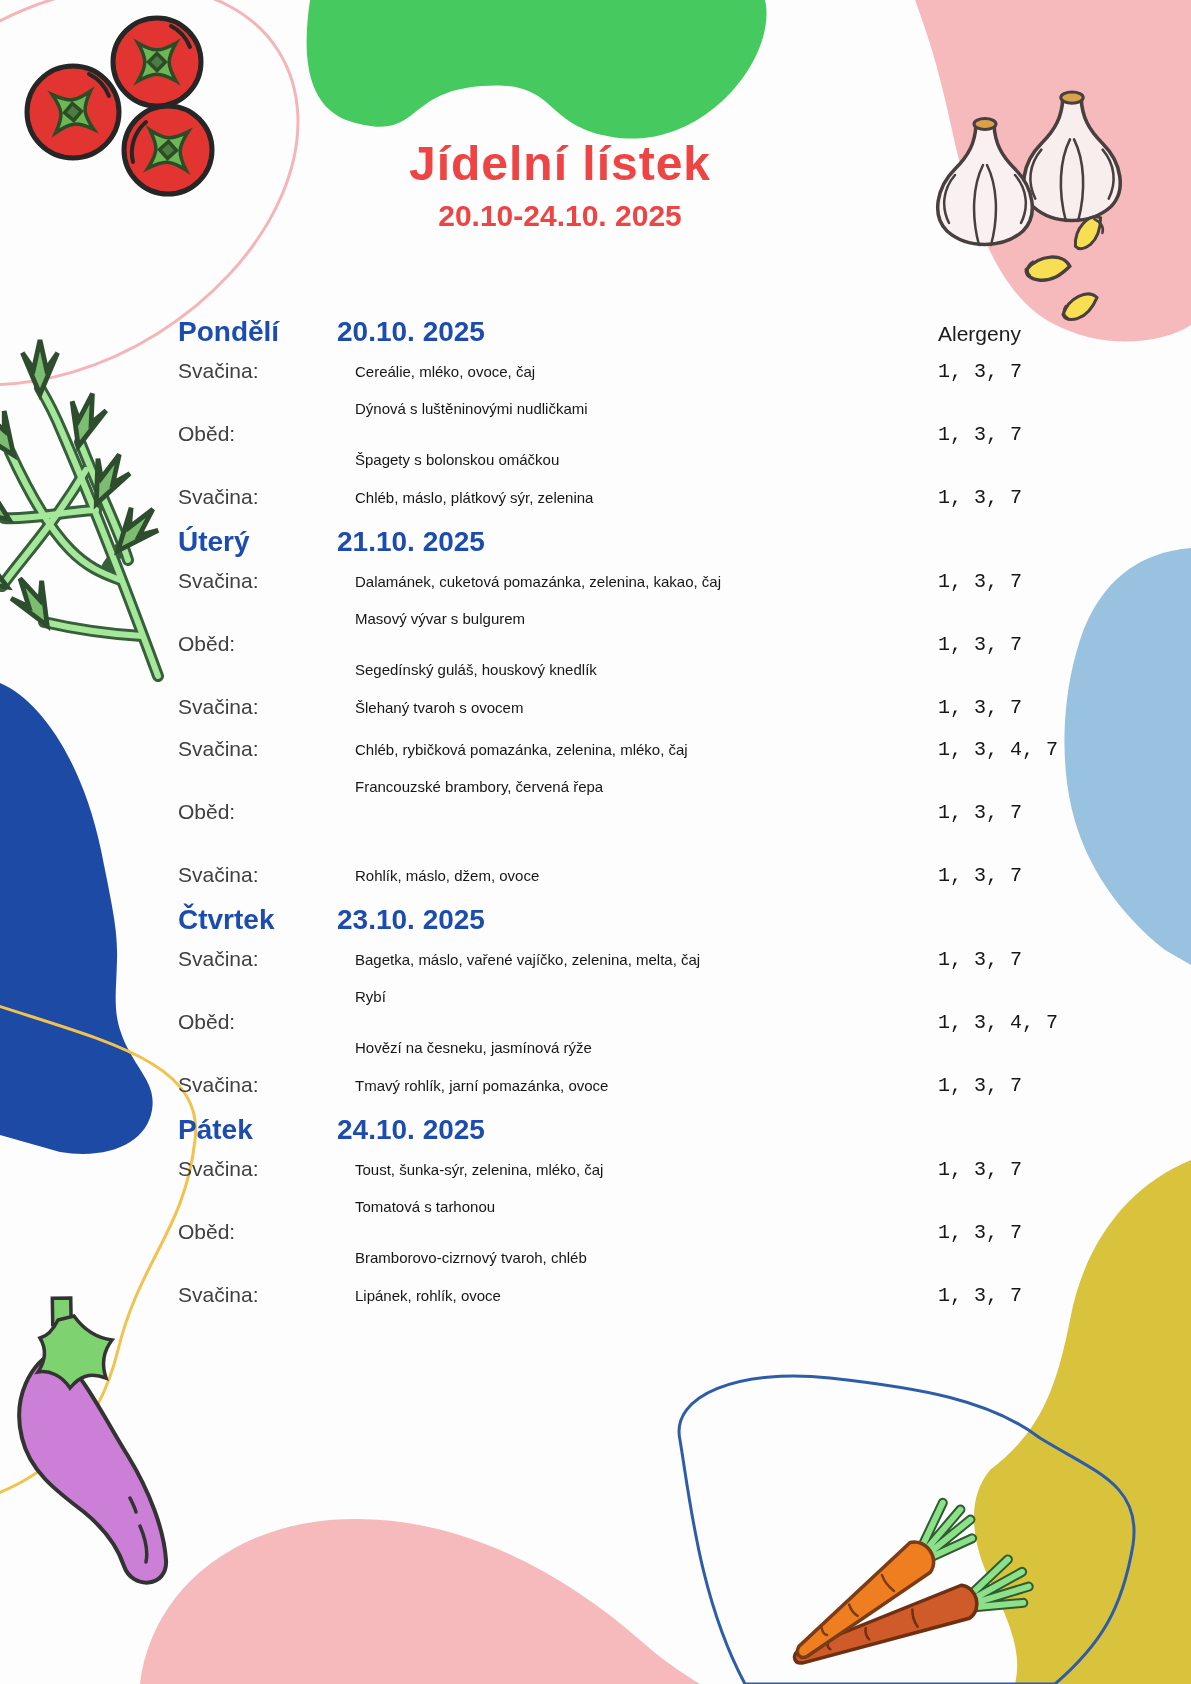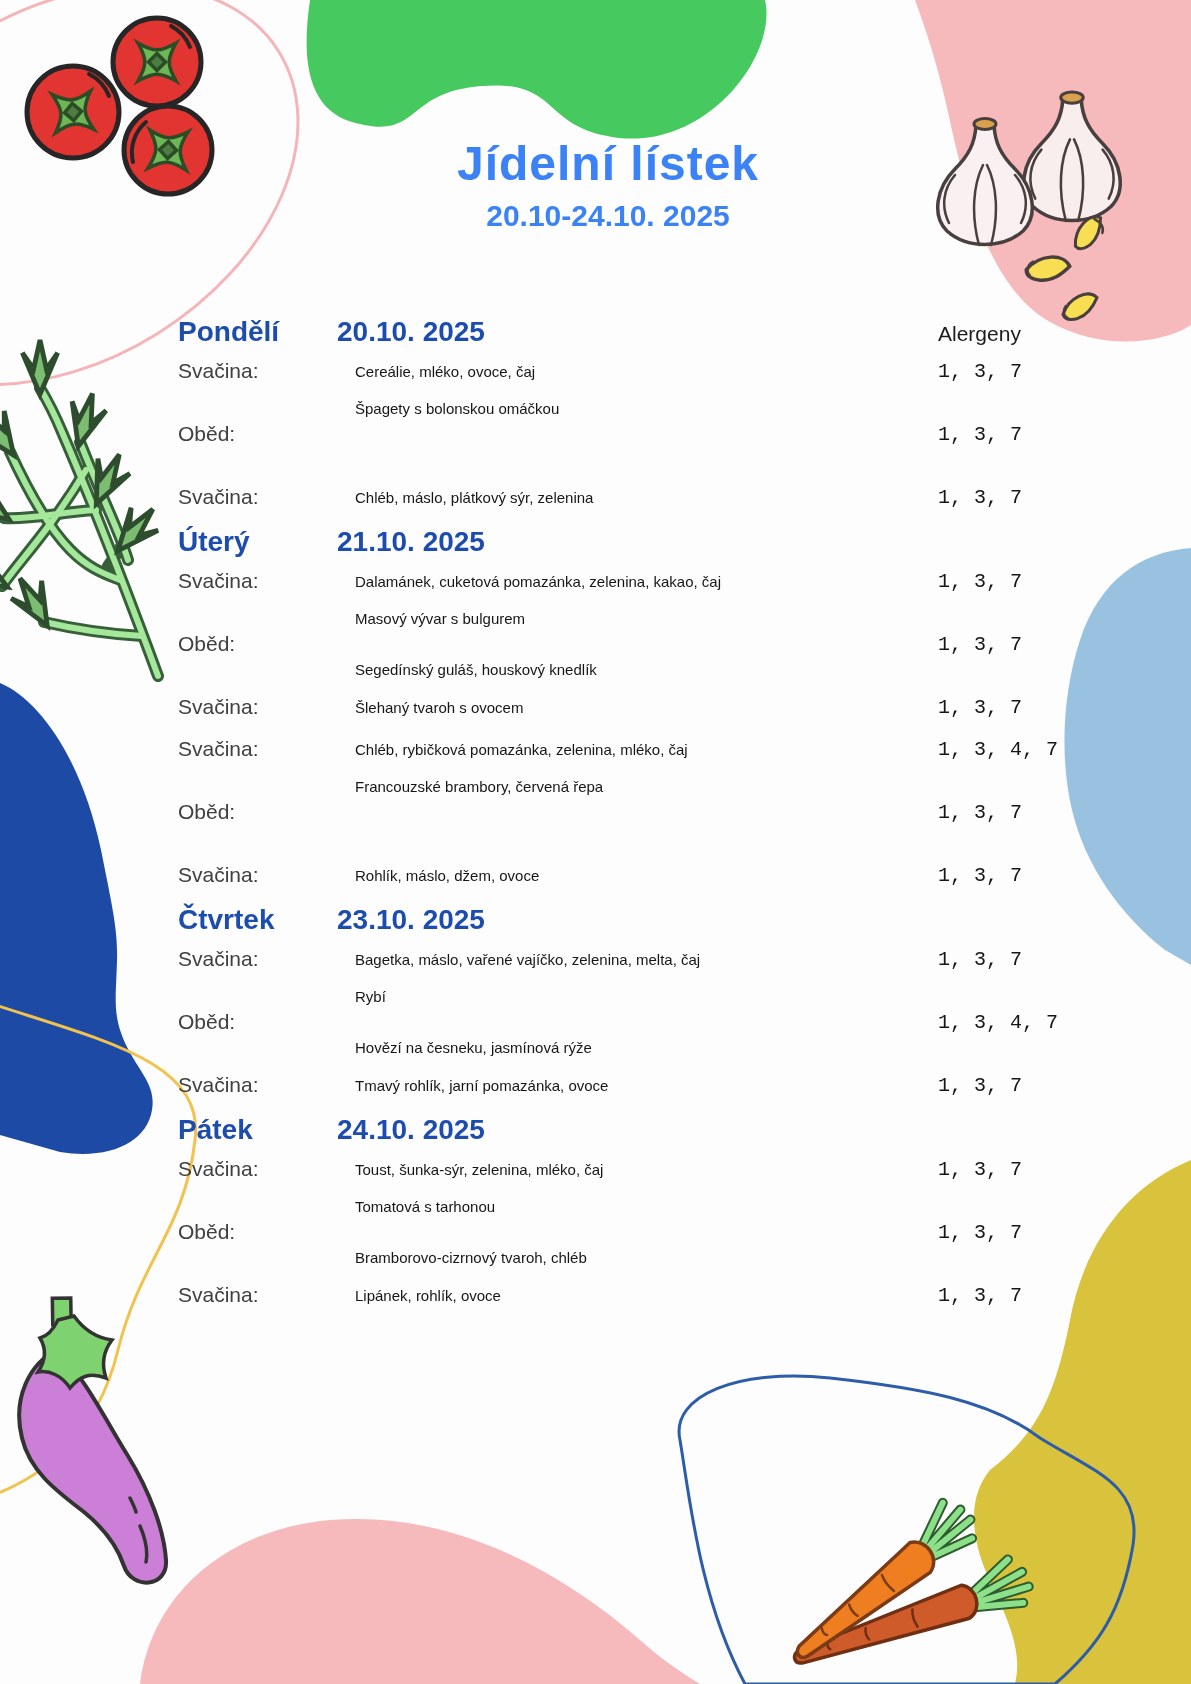--- a/index.html
+++ b/index.html
@@ -3,21 +3,21 @@
 <meta charset="utf-8">
 <style>
   html,body{margin:0;padding:0;}
   body{
     width:1191px;height:1684px;position:relative;overflow:hidden;
     background:#fdfdfd;font-family:"Liberation Sans",sans-serif;
   }
   .deco{position:absolute;left:0;top:0;z-index:0;pointer-events:none;}
   .title-block{
     position:absolute;top:136px;left:0;width:1120px;text-align:center;
-    z-index:2;color:#3b82f6;padding-left:48px;
+    z-index:2;color:#ef4444;
   }
   .page-title{font-size:48px;font-weight:bold;letter-spacing:1px;}
   .page-subtitle{font-size:30px;font-weight:bold;margin-top:8px;}
   .content{position:absolute;left:178px;top:316px;width:940px;z-index:2;}
   .allergens-header{
     position:absolute;left:760px;top:6px;font-size:21px;color:#1c1c1c;
   }
   .day-header{
     display:flex;align-items:baseline;height:36px;margin-bottom:6px;
     color:#1d4caf;font-weight:bold;font-size:28px;gap:37px;
@@ -189,20 +189,21 @@
         <div class="menu-row single">
           <div class="row-label">Svačina:</div>
           <div class="row-foods">
             <div class="food-line">Cereálie, mléko, ovoce, čaj</div>
           </div>
           <div class="row-allergens">1, 3, 7</div>
         </div>
         <div class="menu-row double">
           <div class="row-label">Oběd:</div>
           <div class="row-foods">
+            <div class="food-line">Dýnová s luštěninovými nudličkami</div>
             <div class="food-line">Špagety s bolonskou omáčkou</div>
           </div>
           <div class="row-allergens">1, 3, 7</div>
         </div>
         <div class="menu-row single">
           <div class="row-label">Svačina:</div>
           <div class="row-foods">
             <div class="food-line">Chléb, máslo, plátkový sýr, zelenina</div>
           </div>
           <div class="row-allergens">1, 3, 7</div>

